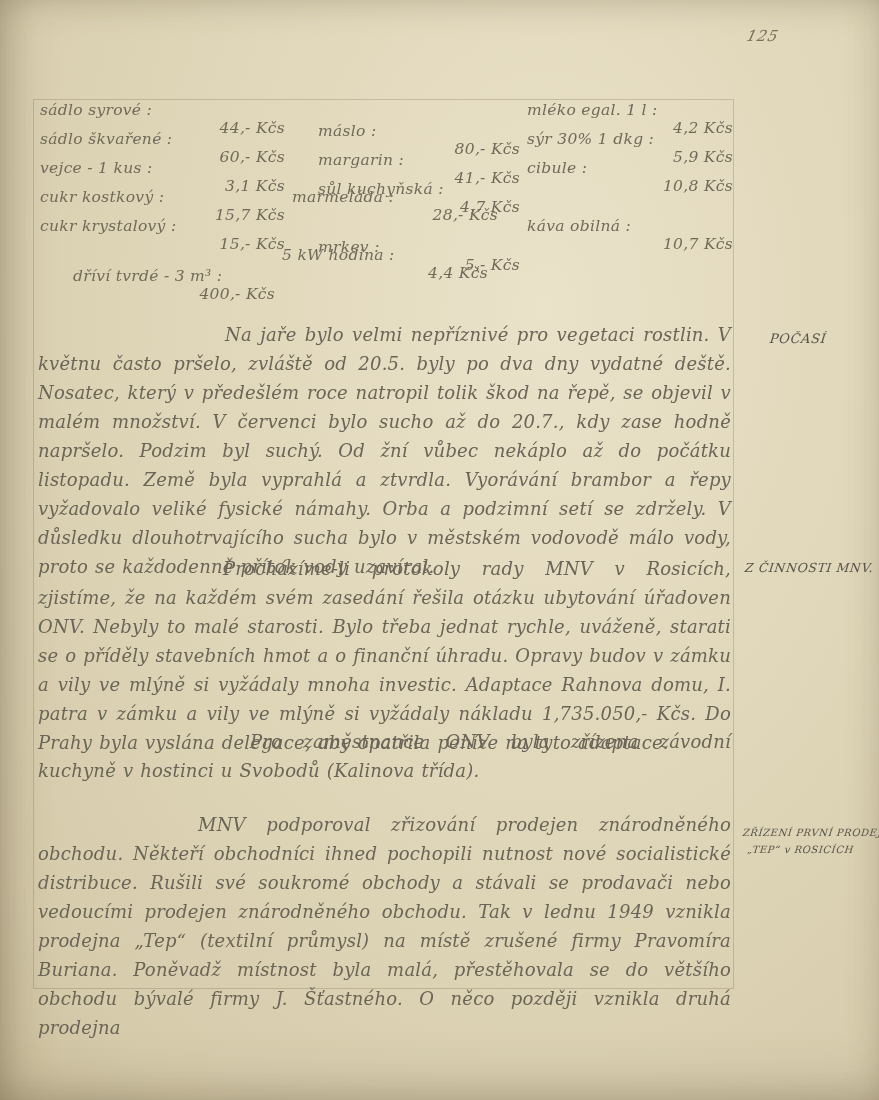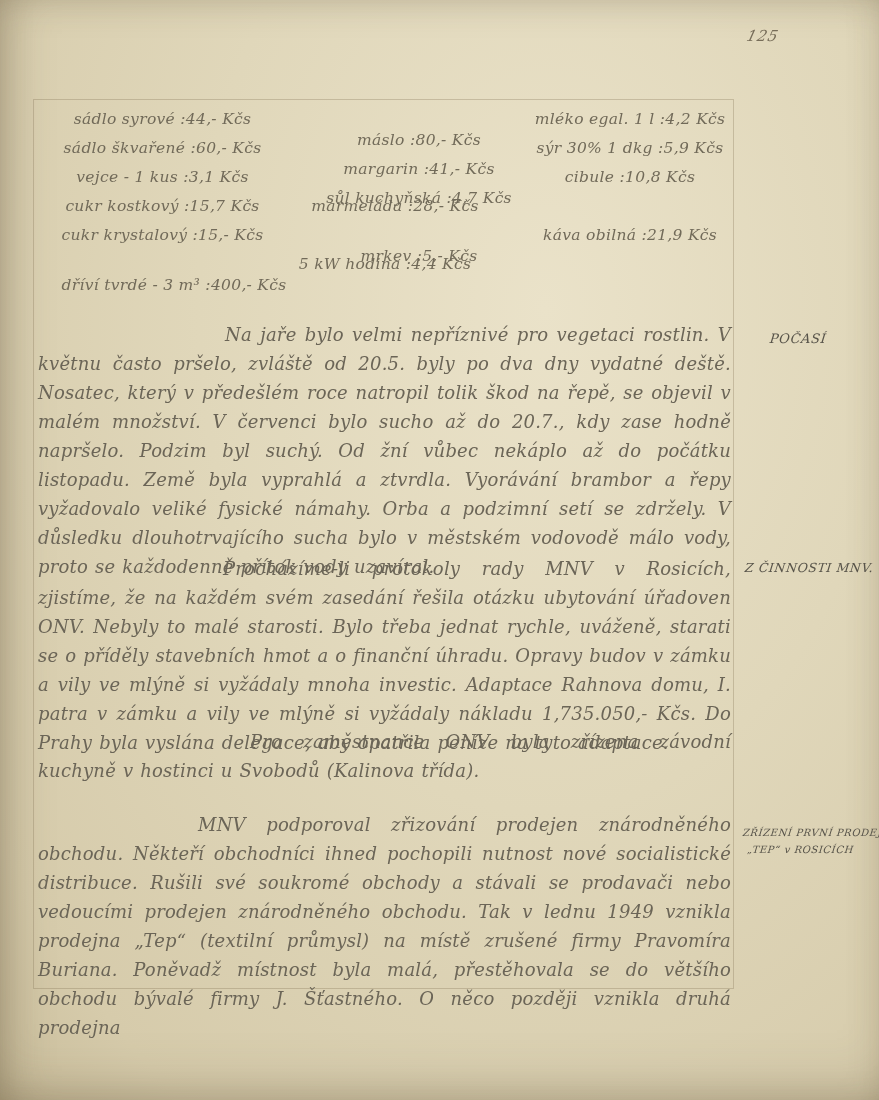--- a/index.html
+++ b/index.html
@@ -22,21 +22,21 @@
     position:absolute;left:33px;top:99px;width:699px;height:888px;
     border:1px solid rgba(125,110,80,.30);
   }
   
   .price-table{
     position:absolute;left:40px;top:104px;width:693px;
     font-style:italic;font-size:15.5px;color:#716a59;
     letter-spacing:.3px;
   }
   .price-row{display:flex;height:29px;align-items:center;}
-  .pair{display:flex;justify-content:center;box-sizing:border-box;}
+  .pair{display:flex;justify-content:center;box-sizing:border-box;flex-direction:column;}
   .pair1{width:245px;}
   .pair2{width:235px;padding-left:33px;margin-top:42px;}
   .pair3{width:213px;padding-left:7px;}
   .pitem{white-space:nowrap;}
   .pprice{white-space:nowrap;text-align:right;}
   
   .para{
     position:absolute;left:38px;width:693px;
     font-style:italic;font-size:18px;line-height:29px;
     color:#6b6557;text-align:justify;letter-spacing:.2px;word-spacing:1px;
@@ -122,21 +122,21 @@
         <div class="pair pair1">
           <span class="pitem">cukr krystalový :</span>
           <span class="pprice">15,- Kčs</span>
         </div>
         <div class="pair pair2">
           <span class="pitem">mrkev :</span>
           <span class="pprice">5,- Kčs</span>
         </div>
         <div class="pair pair3">
           <span class="pitem">káva obilná :</span>
-          <span class="pprice">21,9 Kčs</span>
+          <span class="pprice">10,7 Kčs</span>
         </div>
       </div>
       <div class="price-row">
         <div class="pair pair2">
           <span class="pitem">dříví tvrdé - 3 m³ :</span>
           <span class="pprice">400,- Kčs</span>
         </div>
         <div class="pair pair3">
           <span class="pitem">5 kW hodina :</span>
           <span class="pprice">4,4 Kčs</span>

